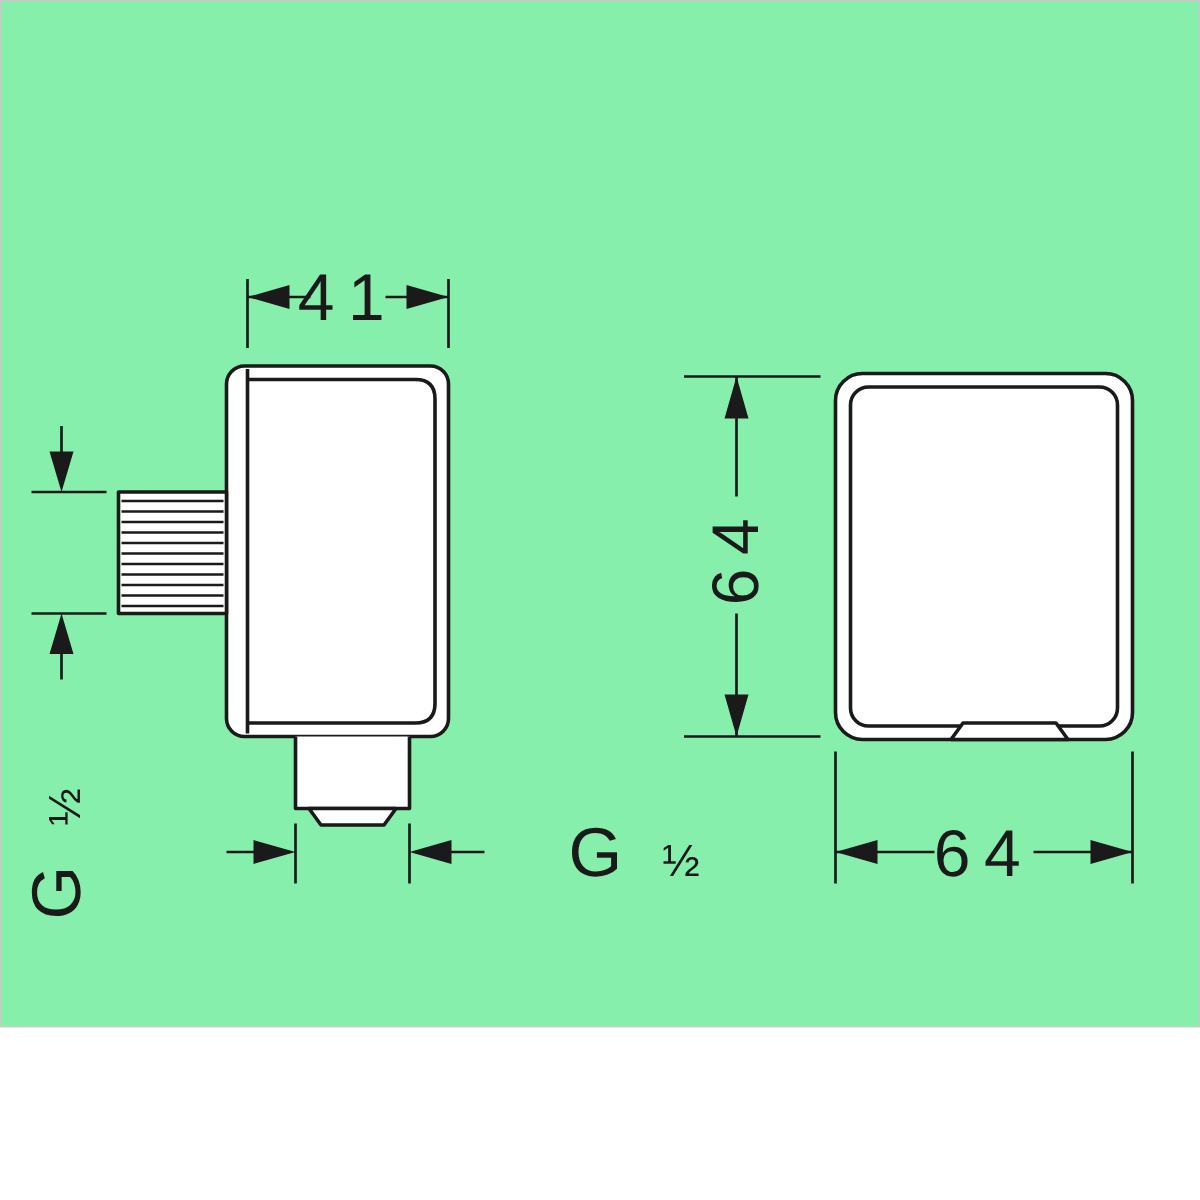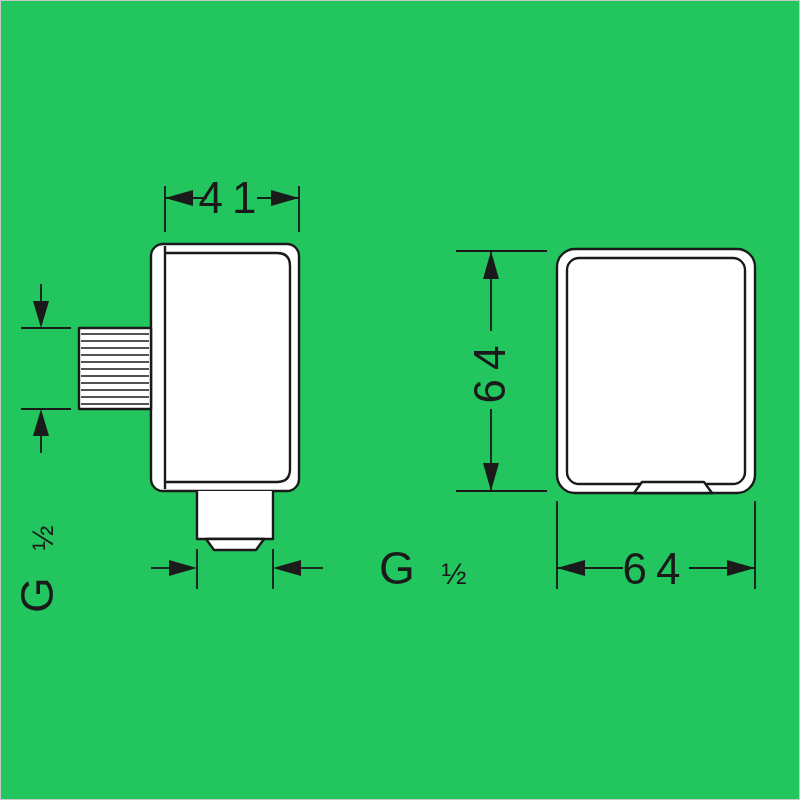--- a/index.html
+++ b/index.html
@@ -1,16 +1,16 @@
 <!DOCTYPE html>
 <html><head>
 <meta charset="utf-8">
 <style>
   html,body{margin:0;padding:0;background:#ffffff;}
-  .page{position:relative;width:800px;height:800px;background:#22c55e;border:1px solid #c9c9c9;box-sizing:border-box;overflow:hidden;}
+  .page{position:relative;width:800px;height:685px;background:#86efac;border:1px solid #c9c9c9;box-sizing:border-box;overflow:hidden;}
   svg{display:block;}
   .stroke{fill:none;stroke:#1a1a1a;stroke-width:2.4;stroke-linejoin:round;stroke-linecap:butt;}
   .fillwhite{fill:#ffffff;}
   .hatch{stroke:#1a1a1a;stroke-width:1.6;}
   .dim{fill:none;stroke:#1a1a1a;stroke-width:1.8;}
   .arrow{fill:#1a1a1a;stroke:none;}
   text{font-family:"Liberation Sans","DejaVu Sans",sans-serif;fill:#1a1a1a;font-weight:400;}
   .num{font-size:44px;letter-spacing:9px;}
   .g{font-size:46px;}
   .frac{font-size:30px;}

